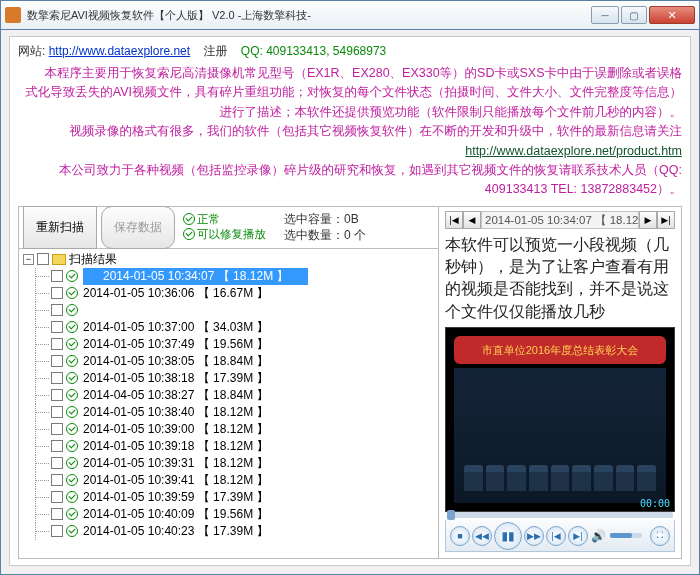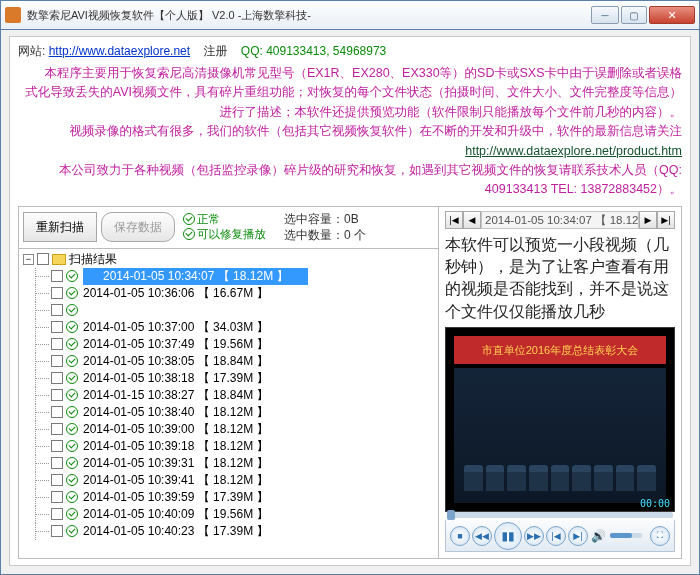--- a/index.html
+++ b/index.html
@@ -23,21 +23,21 @@
 
 .desc { font-size: 12.5px; color: #c020a0; line-height: 1.55; margin-bottom: 6px; text-indent: 2em; text-align: right; }
 .desc a { color: #14532d; text-indent: 0; }
 .desc .oneline { text-indent: 2em; display: block; }
 
 .workarea { flex: 1; border: 1px solid #bcbcbc; display: flex; min-height: 0; }
 .left { flex: 1; display: flex; flex-direction: column; border-right: 1px solid #bcbcbc; min-width: 0; }
 .right { width: 242px; display: flex; flex-direction: column; padding: 4px 6px 6px 6px; }
 
 .toolbar { height: 42px; border-bottom: 1px solid #bcbcbc; display: flex; align-items: center; gap: 4px; padding: 0 4px; }
-.btn { height: 30px; width: 74px; border: 1px solid #a9a9a9; background: linear-gradient(#fdfdfd,#e6e6e6); font-size: 12px; cursor: pointer; }
+.btn { height: 43px; width: 74px; border: 1px solid #a9a9a9; background: linear-gradient(#fdfdfd,#e6e6e6); font-size: 12px; cursor: pointer; }
 .btn:disabled { color: #9a9a9a; border-radius: 11px; }
 .status-lines { font-size: 11.5px; line-height: 1.35; margin-left: 4px; }
 .status-lines .ok { color: #0a8a0a; }
 .status-lines .fix { color: #0a8a0a; }
 .ck-ico { display: inline-block; width: 12px; height: 12px; border: 1.5px solid #0a8a0a; border-radius: 50%; position: relative; margin-right: 2px; vertical-align: -2px; }
 .ck-ico::after { content: ""; position: absolute; left: 2px; top: 2px; width: 5px; height: 3px; border-left: 1.5px solid #0a8a0a; border-bottom: 1.5px solid #0a8a0a; transform: rotate(-45deg); }
 .sel-info { font-size: 12px; color: #333; margin-left: 14px; line-height: 1.35; }
 
 .tree-wrap { flex: 1; overflow: auto; padding: 2px 0 2px 2px; min-height: 0; }
 .root-row { display: flex; align-items: center; height: 17px; font-size: 12px; gap: 3px; padding-left: 2px; }
@@ -50,21 +50,21 @@
 .item-label { white-space: nowrap; }
 .item-row.selected .item-label { background: #3399ff; color: #fff; padding: 0 20px; }
 
 .slider-row { display: flex; align-items: center; margin-bottom: 3px; }
 .slider-txt { font-size: 11.5px; color: #555; background: #f4f4f4; border: 1px solid #c5c5c5; height: 18px; line-height: 16px; flex: 1; padding: 0 3px; white-space: nowrap; overflow: hidden; }
 .sl-btn { width: 18px; height: 18px; border: 1px solid #a9a9a9; background: linear-gradient(#fdfdfd,#e2e2e2); font-size: 9px; cursor: pointer; display: flex; align-items: center; justify-content: center; }
 
 .note { font-size: 16px; color: #222; line-height: 1.4; margin: 2px 0 4px 0; }
 
 .video { flex: 1; min-height: 0; background: #000; position: relative; border: 1px solid #3a3a3a; overflow: hidden; }
-.vid-banner { position: absolute; top: 8px; left: 8px; right: 8px; height: 28px; background: #c12a2a; color: #fed151; font-size: 11px; display: flex; align-items: center; justify-content: center; }
+.vid-banner { position: absolute; top: 8px; left: 8px; right: 8px; height: 28px; background: #c12a2a; color: #fed151; font-size: 11px; display: flex; align-items: center; justify-content: center; border-radius: 6px; }
 .vid-fg { position: absolute; top: 40px; left: 8px; right: 8px; bottom: 8px; background: linear-gradient(#142438,#0c1826); }
 .vid-people { position: absolute; left: 10px; right: 10px; bottom: 12px; height: 34px; display: flex; gap: 3px; align-items: flex-end; }
 .person { flex: 1; height: 26px; background: #1e3248; border-top: 7px solid #2a4460; border-radius: 3px 3px 0 0; }
 .vid-time { position: absolute; right: 4px; bottom: 2px; color: #45e0ff; font-size: 10px; font-family: monospace; }
 
 .player-ctrl { height: 32px; background: linear-gradient(#fbfcfd,#e2eaf3); border: 1px solid #b5c5d6; border-top: none; display: flex; align-items: center; padding: 0 4px; gap: 2px; }
 .p-btn { width: 20px; height: 20px; border-radius: 50%; border: 1px solid #7ba3cb; background: radial-gradient(#fff,#cfe1f2); display: flex; align-items: center; justify-content: center; color: #2a6fb0; font-size: 9px; cursor: pointer; }
 .p-btn.play { width: 28px; height: 28px; font-size: 12px; }
 .vol { width: 18px; height: 18px; color: #2a6fb0; font-size: 12px; display: flex; align-items: center; justify-content: center; }
 .vol-bar { width: 32px; height: 5px; background: #ccd9e6; border-radius: 2px; position: relative; }
@@ -155,21 +155,21 @@
                 <span class="item-label">2014-01-05 10:38:05 【 18.84M 】</span>
               </div>
               <div class="item-row">
                 <div class="chk"></div>
                 <span class="ck-ico"></span>
                 <span class="item-label">2014-01-05 10:38:18 【 17.39M 】</span>
               </div>
               <div class="item-row">
                 <div class="chk"></div>
                 <span class="ck-ico"></span>
-                <span class="item-label">2014-01-15 10:38:27 【 18.84M 】</span>
+                <span class="item-label">2014-04-05 10:38:27 【 18.84M 】</span>
               </div>
               <div class="item-row">
                 <div class="chk"></div>
                 <span class="ck-ico"></span>
                 <span class="item-label">2014-01-05 10:38:40 【 18.12M 】</span>
               </div>
               <div class="item-row">
                 <div class="chk"></div>
                 <span class="ck-ico"></span>
                 <span class="item-label">2014-01-05 10:39:00 【 18.12M 】</span>

